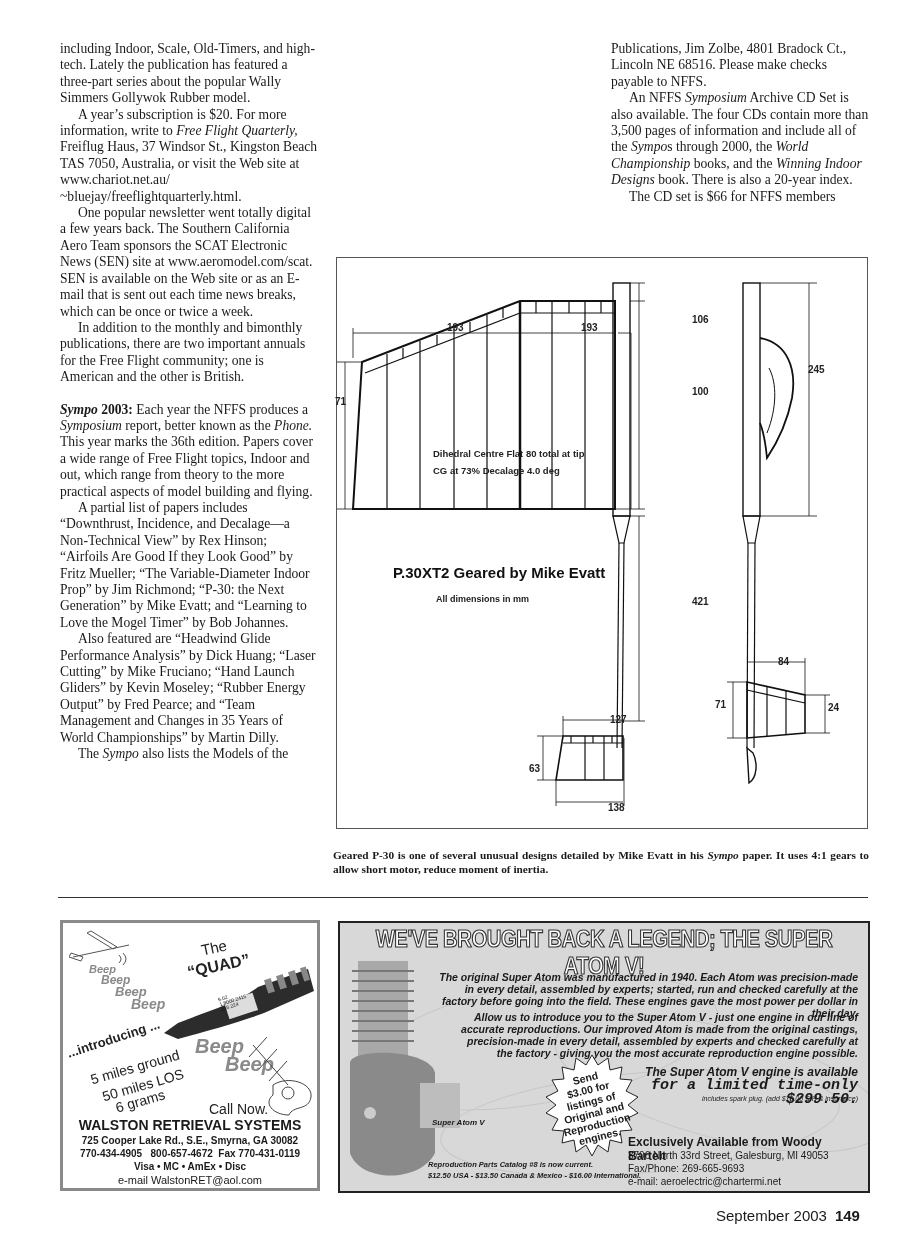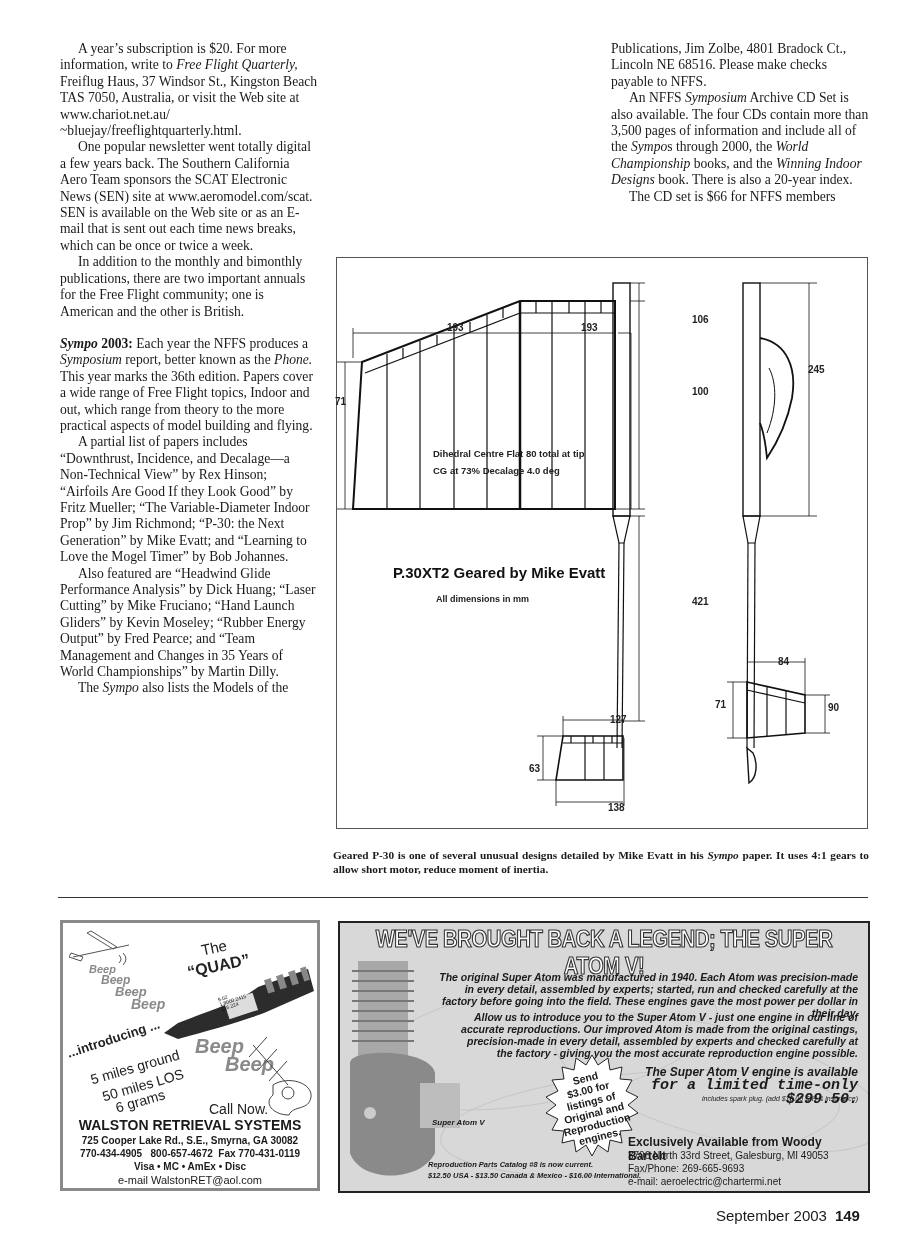--- a/index.html
+++ b/index.html
@@ -39,20 +39,21 @@
   #starburst{position:absolute;left:200px;top:130px;width:105px;height:105px;}
   .burst-text{position:absolute;left:0;top:18px;width:105px;text-align:center;font-family:"Liberation Sans",sans-serif;font-weight:bold;font-size:10.5px;line-height:12px;transform:rotate(-14deg);}
 
   #footer{position:absolute;left:716px;top:1207px;font-family:"Liberation Sans",sans-serif;font-size:15px;}
   #footer .pg{font-weight:bold;margin-left:8px;}
 </style>
 </head>
 <body>
 
 <div id="col1" class="col">
+  <p>including Indoor, Scale, Old-Timers, and high-tech. Lately the publication has featured a three-part series about the popular Wally Simmers Gollywok Rubber model.</p>
   <p class="ind"><span>A year’s subscription is $20. For more information, write to </span><i>Free Flight Quarterly,</i><span> Freiflug Haus, 37 Windsor St., Kingston Beach TAS 7050, Australia, or visit the Web site at www.chariot.net.au/ ~bluejay/freeflightquarterly.html.</span></p>
   <p class="ind">One popular newsletter went totally digital a few years back. The Southern California Aero Team sponsors the SCAT Electronic News (SEN) site at www.aeromodel.com/scat. SEN is available on the Web site or as an E-mail that is sent out each time news breaks, which can be once or twice a week.</p>
   <p class="ind">In addition to the monthly and bimonthly publications, there are two important annuals for the Free Flight community; one is American and the other is British.</p>
   <p class="gap"><b><i>Sympo</i><span> 2003:</span></b><span> Each year the NFFS produces a </span><i>Symposium</i><span> report, better known as the </span><i>Phone.</i><span> This year marks the 36th edition. Papers cover a wide range of Free Flight topics, Indoor and out, which range from theory to the more practical aspects of model building and flying.</span></p>
   <p class="ind">A partial list of papers includes “Downthrust, Incidence, and Decalage—a Non-Technical View” by Rex Hinson; “Airfoils Are Good If they Look Good” by Fritz Mueller; “The Variable-Diameter Indoor Prop” by Jim Richmond; “P-30: the Next Generation” by Mike Evatt; and “Learning to Love the Mogel Timer” by Bob Johannes.</p>
   <p class="ind">Also featured are “Headwind Glide Performance Analysis” by Dick Huang; “Laser Cutting” by Mike Fruciano; “Hand Launch Gliders” by Kevin Moseley; “Rubber Energy Output” by Fred Pearce; and “Team Management and Changes in 35 Years of World Championships” by Martin Dilly.</p>
   <p class="ind"><span>The </span><i>Sympo</i><span> also lists the Models of the</span></p>
 </div>
 
 <div id="col2" class="col">
@@ -172,21 +173,21 @@
 
   <div class="flabel" style="left:110px;top:64px;">193</div>
   <div class="flabel" style="left:244px;top:64px;">193</div>
   <div class="flabel" style="left:-2px;top:138px;">71</div>
   <div class="flabel" style="left:355px;top:56px;">106</div>
   <div class="flabel" style="left:355px;top:128px;">100</div>
   <div class="flabel" style="left:471px;top:106px;">245</div>
   <div class="flabel" style="left:355px;top:338px;">421</div>
   <div class="flabel" style="left:441px;top:398px;">84</div>
   <div class="flabel" style="left:378px;top:441px;">71</div>
-  <div class="flabel" style="left:491px;top:444px;">90</div>
+  <div class="flabel" style="left:491px;top:444px;">24</div>
   <div class="flabel" style="left:273px;top:456px;">127</div>
   <div class="flabel" style="left:192px;top:505px;">63</div>
   <div class="flabel" style="left:271px;top:544px;">138</div>
 
   <div class="fnote" style="left:96px;top:190px;">Dihedral Centre Flat 80 total at tip</div>
   <div class="fnote" style="left:96px;top:207px;">CG at 73% Decalage 4.0 deg</div>
   <div class="ftitle" style="left:56px;top:306px;">P.30XT2 Geared by Mike Evatt</div>
   <div class="fnote" style="left:99px;top:336px;font-weight:bold;font-size:9px;">All dimensions in mm</div>
 </div>
 

